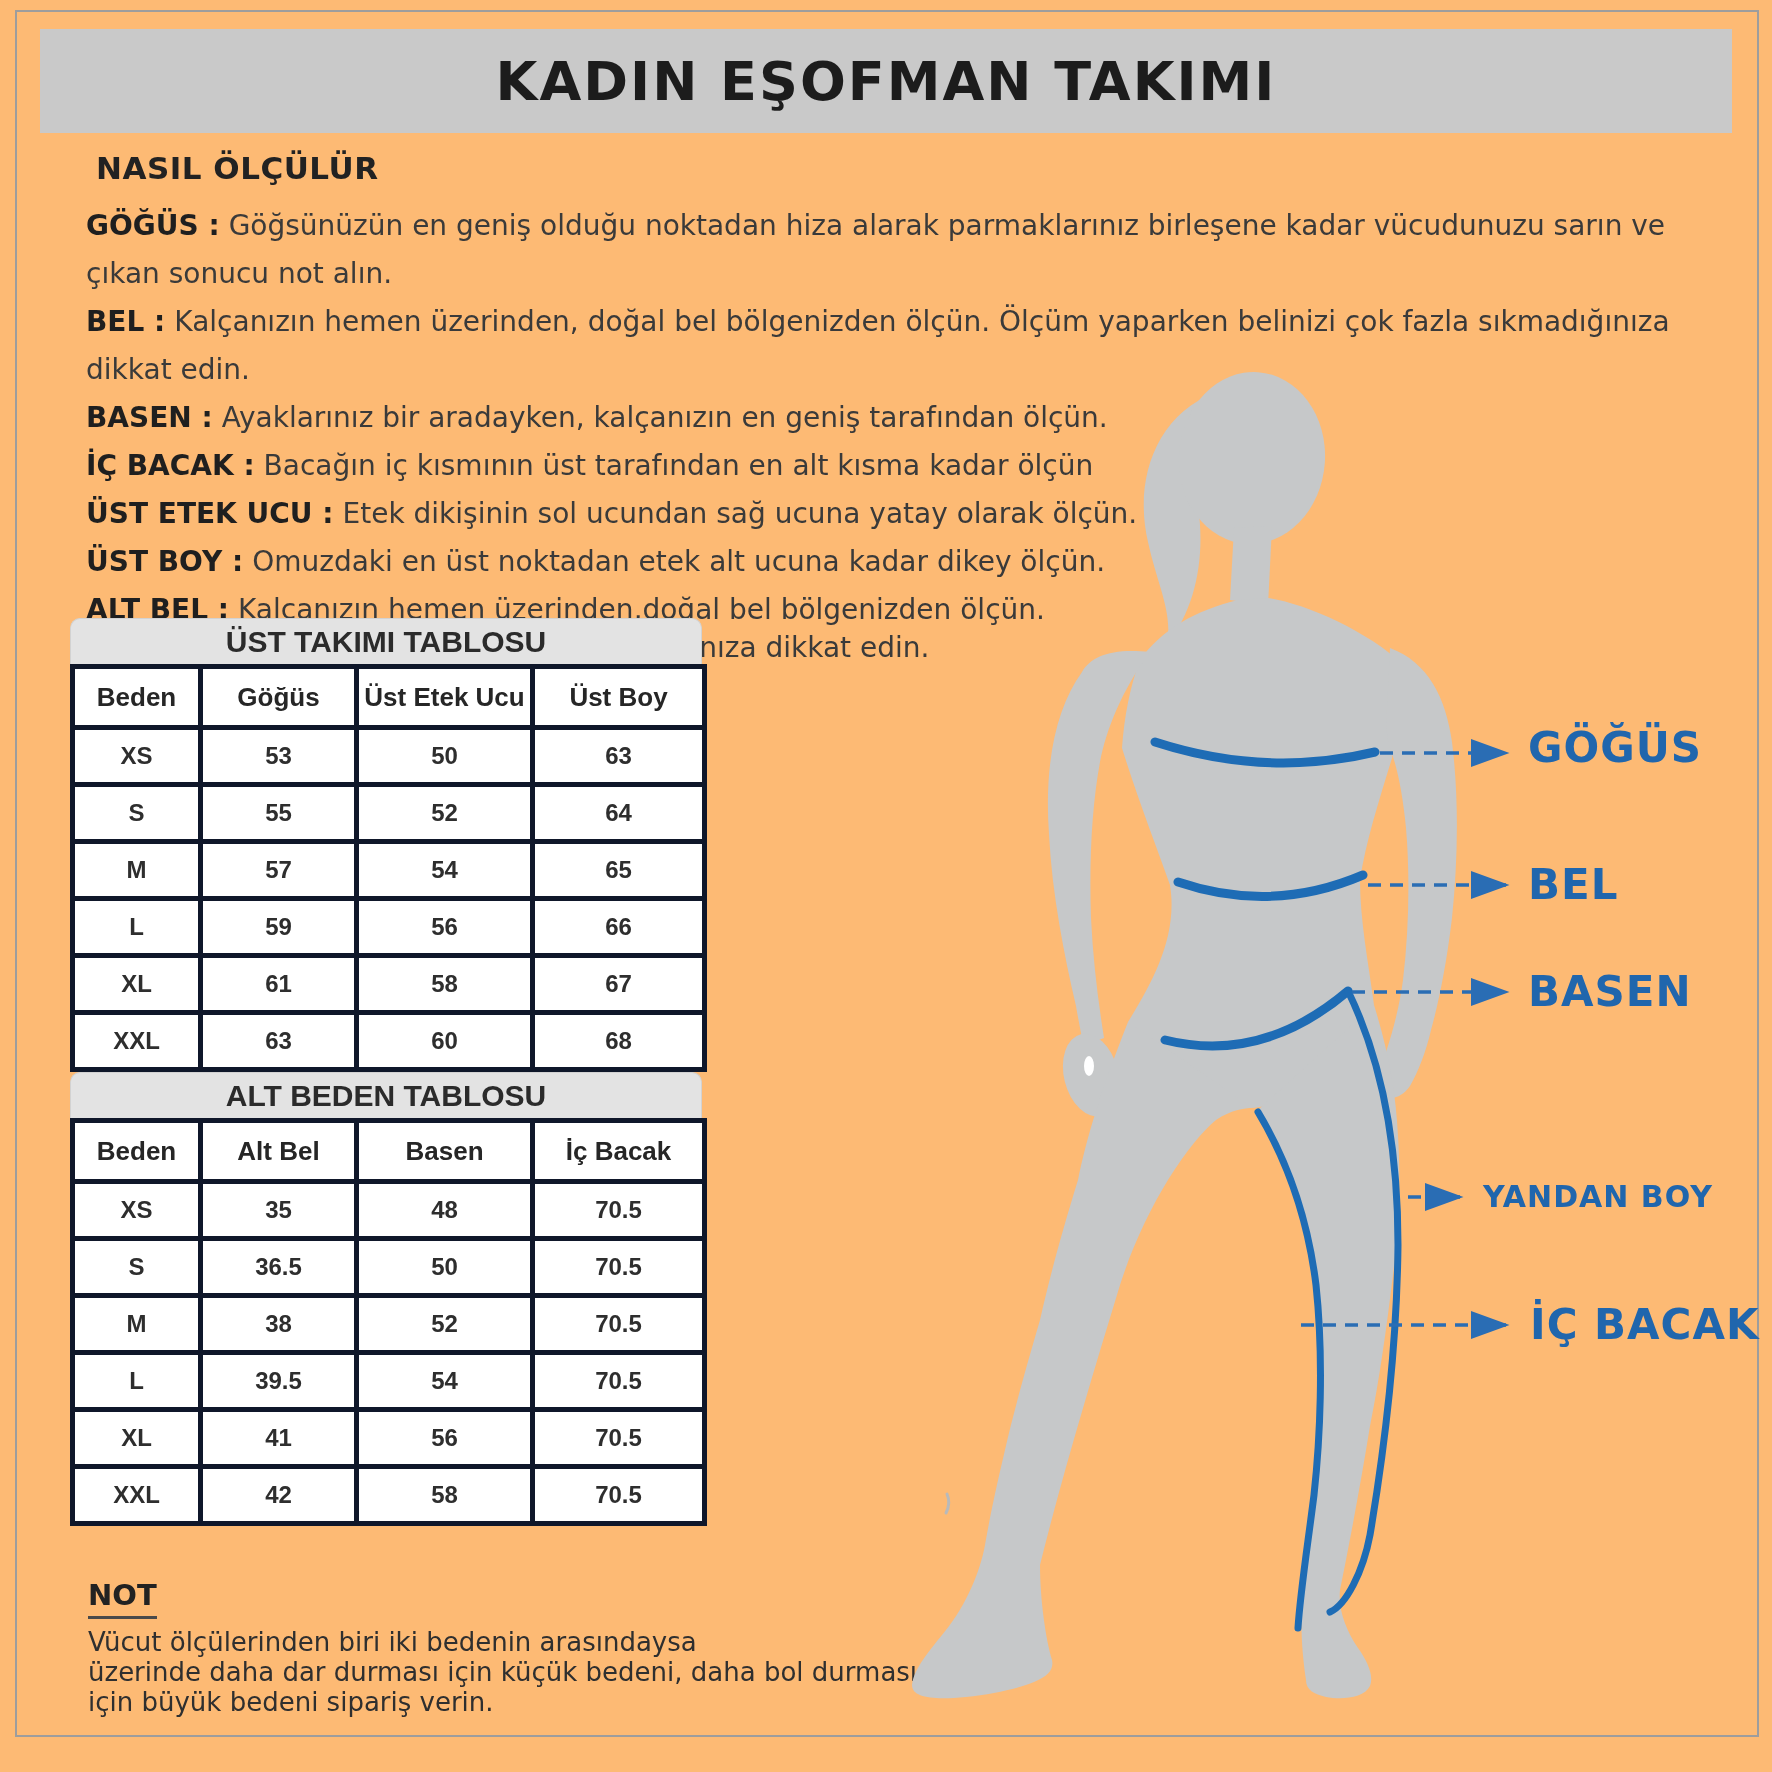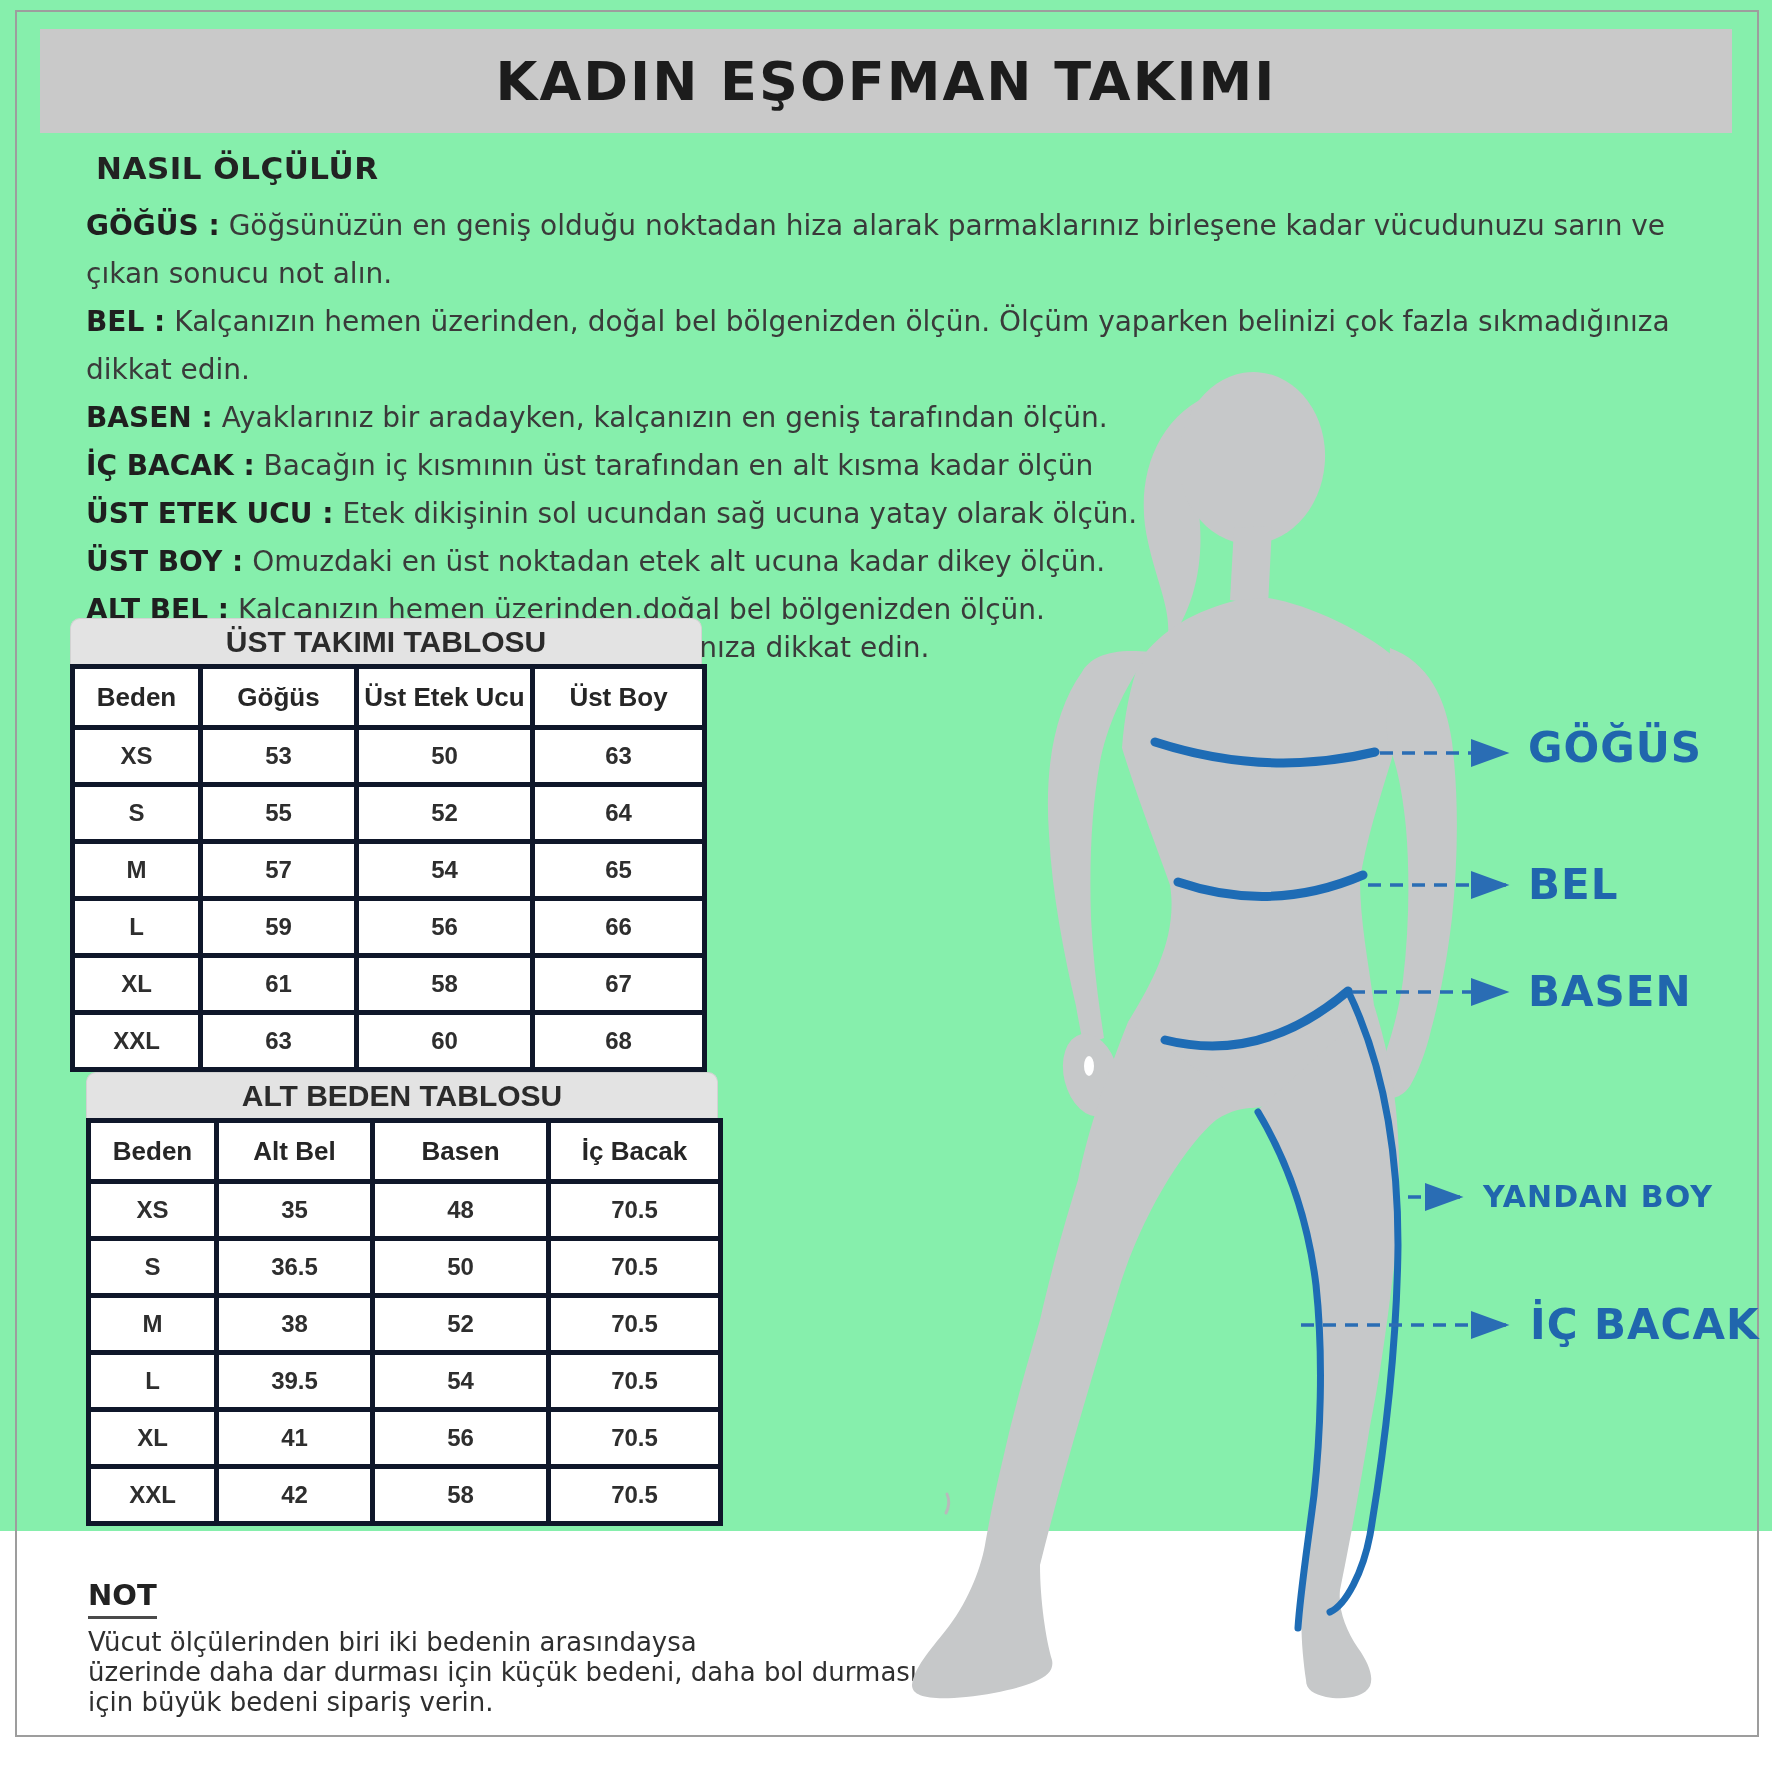--- a/index.html
+++ b/index.html
@@ -1,29 +1,29 @@
 <!DOCTYPE html>
 <html><head>
 <meta charset="utf-8">
 <style>
   html,body{margin:0;padding:0;background:#fff;width:1772px;height:1772px;overflow:hidden;
     font-family:"DejaVu Sans",sans-serif;}
-  .stage{position:relative;width:1772px;height:1531px;background:#86efac;}
+  .stage{position:relative;width:1772px;height:1772px;background:#fdba74;}
   .frame{position:absolute;left:15px;top:10px;width:1744px;height:1727px;border:2px solid #9d9d9d;box-sizing:border-box;}
   .header-bar{position:absolute;left:40px;top:29px;width:1692px;height:104px;background:#c9c9c9;
     display:flex;align-items:center;justify-content:center;}
   .header-bar .title{font-size:54px;font-weight:800;color:#1c1c1c;letter-spacing:2px;}
   .howto{position:absolute;left:86px;top:150px;width:1660px;color:#3a3a3a;}
   .howto h2{font-size:31px;font-weight:800;color:#222;margin:0 0 16px 10px;letter-spacing:.5px;}
   .def{margin:0;font-size:28px;line-height:48px;}
   .def b{color:#1f1f1f;font-weight:700;margin-right:9px;}
   .def.wrap{max-width:1020px;line-height:38px;padding:5px 0;}
   .size-table{position:absolute;left:70px;width:632px;}
   .size-table.upper{top:618px;}
-  .size-table.lower{top:1072px;margin-left:16px;}
+  .size-table.lower{top:1072px;}
   .tbl-title{height:46px;background:#e3e3e3;border:1px solid #d2d2d2;border-bottom:none;
     border-radius:10px 10px 0 0;display:flex;align-items:center;justify-content:center;
     font-family:"Liberation Sans",sans-serif;font-size:30px;font-weight:bold;color:#2b2b2b;box-sizing:border-box;}
   table.grid{width:632px;border-collapse:collapse;table-layout:fixed;
     font-family:"Liberation Sans",sans-serif;color:#2e2e2e;}
   table.grid td,table.grid th{border:5px solid #0f172a;text-align:center;vertical-align:middle;
     font-weight:bold;background:#fff;padding:0;}
   table.grid thead th{height:56px;font-size:26px;color:#262626;}
   table.grid tbody td{height:52px;font-size:24px;}
   .note{position:absolute;left:88px;top:1578px;width:1000px;color:#2f2f2f;}

